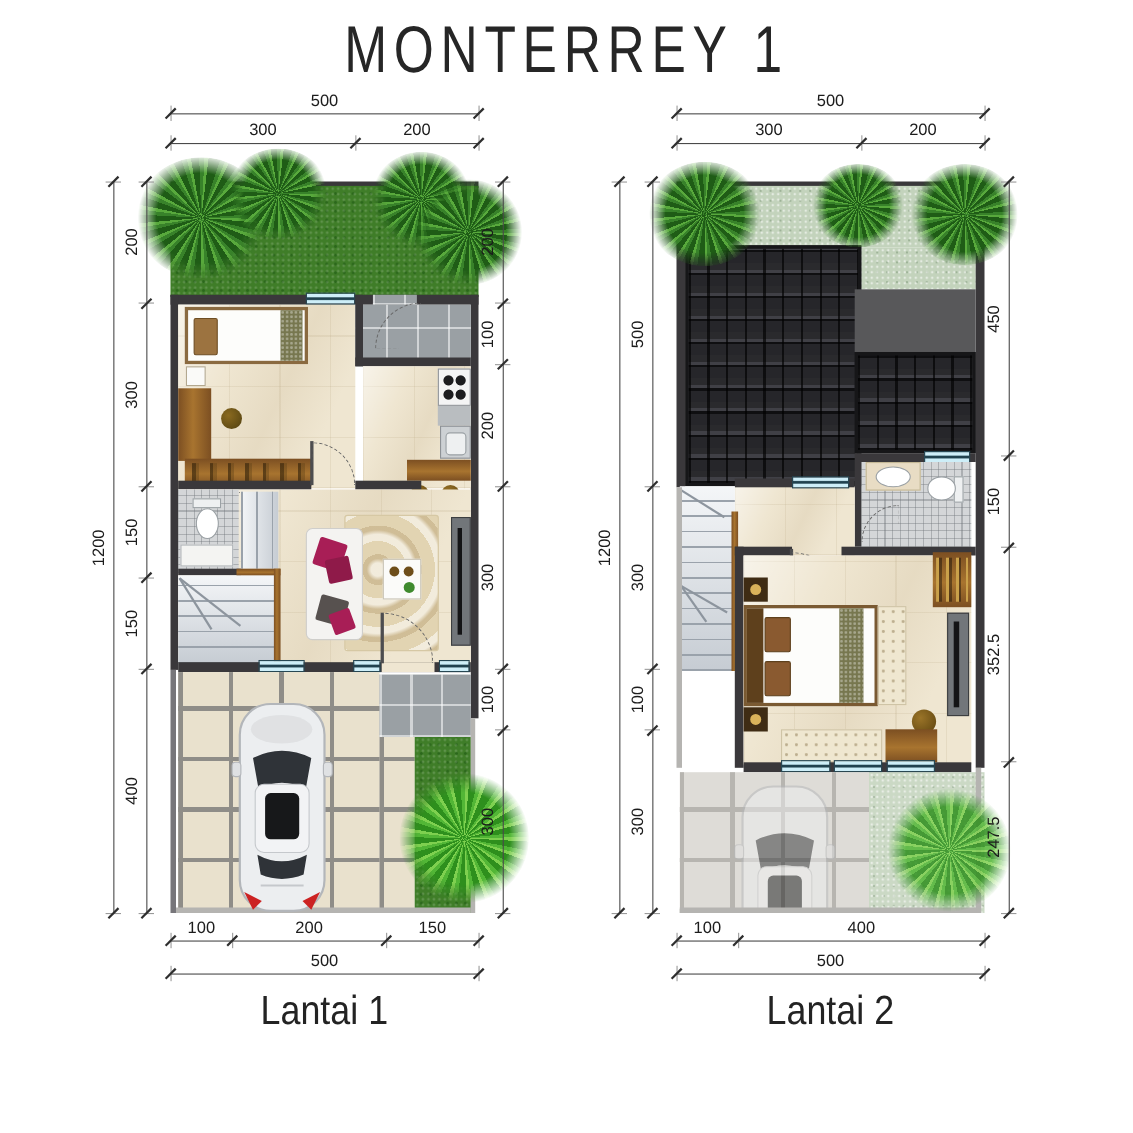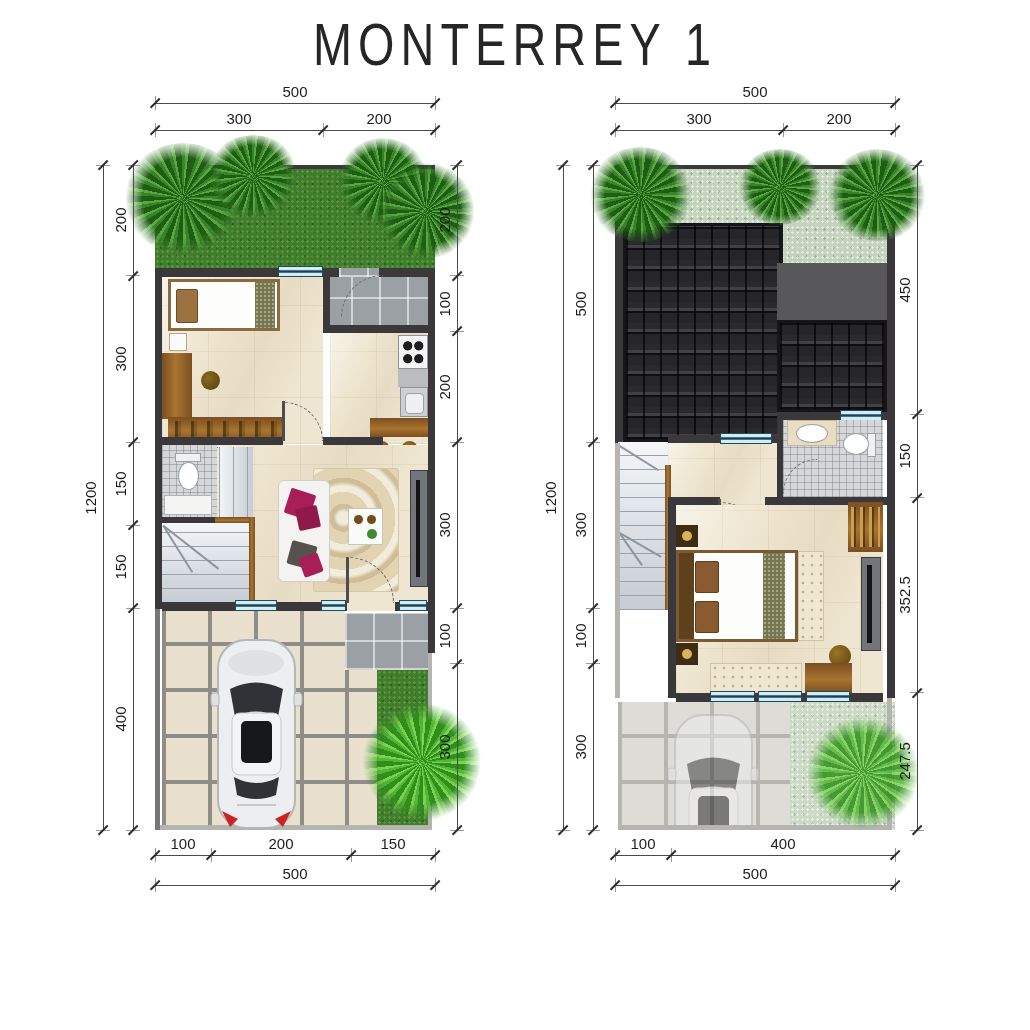--- a/index.html
+++ b/index.html
@@ -442,13 +442,19 @@
       <div class="dim-label h" style="left: 643px; top: 852px;">100</div>
       <div class="dim-label h" style="left: 783px; top: 852px;">400</div>
       <div class="dim-line" style="left: 615px; top: 884.5px; width: 280px; height: 1px;"></div>
       <div class="dim-guide" style="left: 614.5px; top: 878px; width: 1px; height: 14px;"></div>
       <div class="dim-tick" style="left: 615px; top: 885px;"></div>
       <div class="dim-guide" style="left: 894.5px; top: 878px; width: 1px; height: 14px;"></div>
       <div class="dim-tick" style="left: 895px; top: 885px;"></div>
       <div class="dim-label h" style="left: 755px; top: 882px;">500</div>
     </div>
 
+  <div class="floor-label" style="left:155px;top:898px;">
+    <span>Lantai 1</span>
+  </div>
+  <div class="floor-label" style="left:615px;top:898px;">
+    <span>Lantai 2</span>
+  </div>
 </div>
 
 </body></html>

